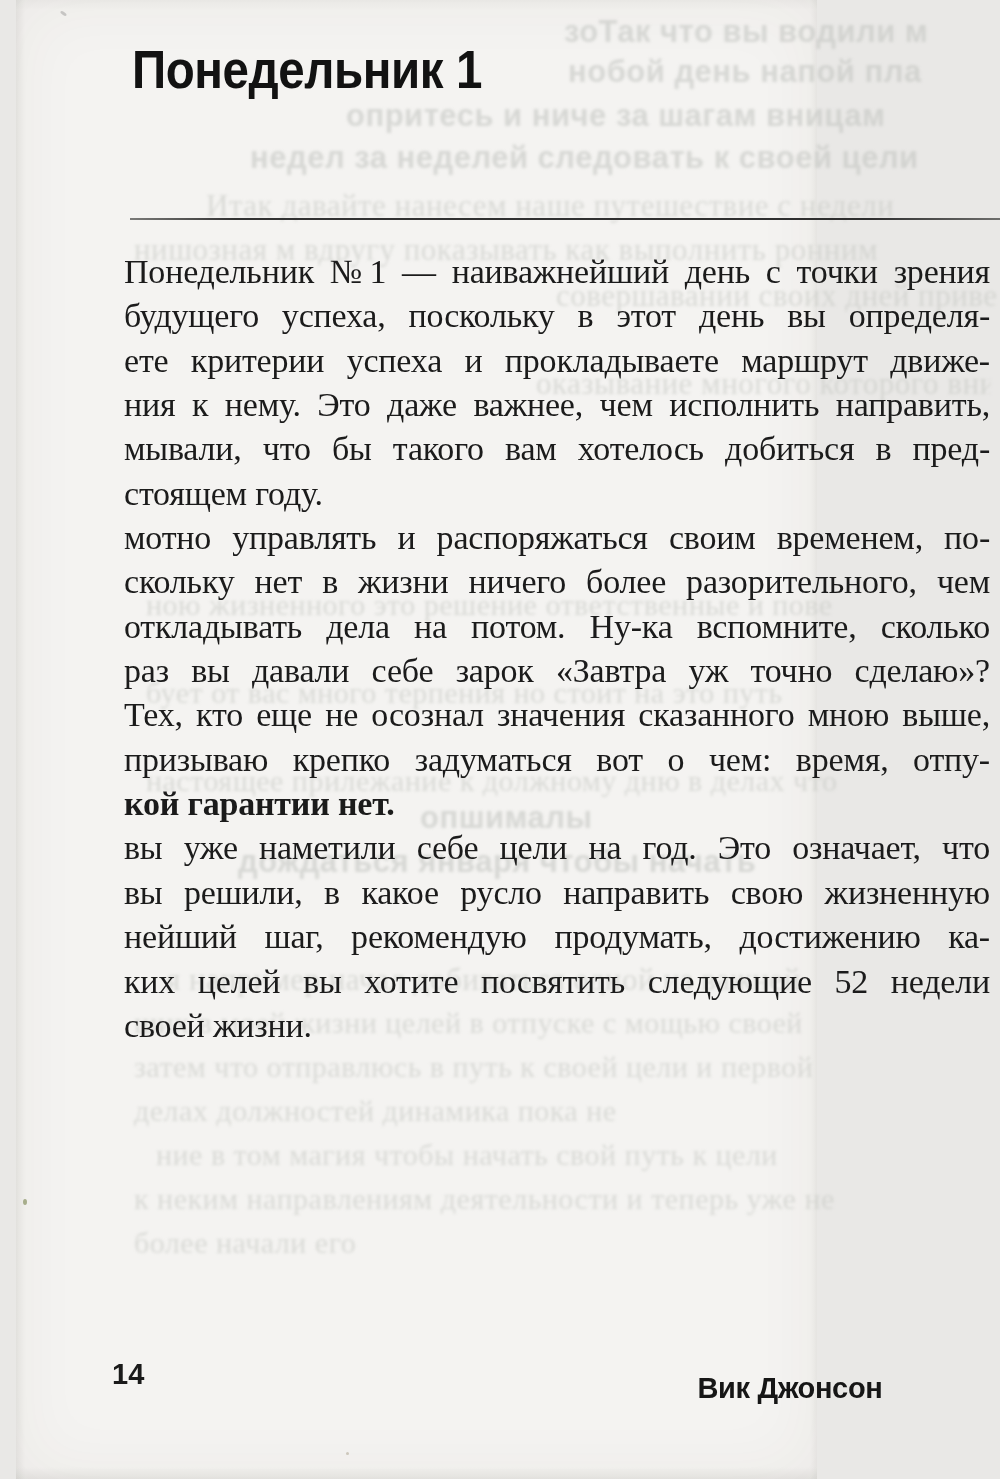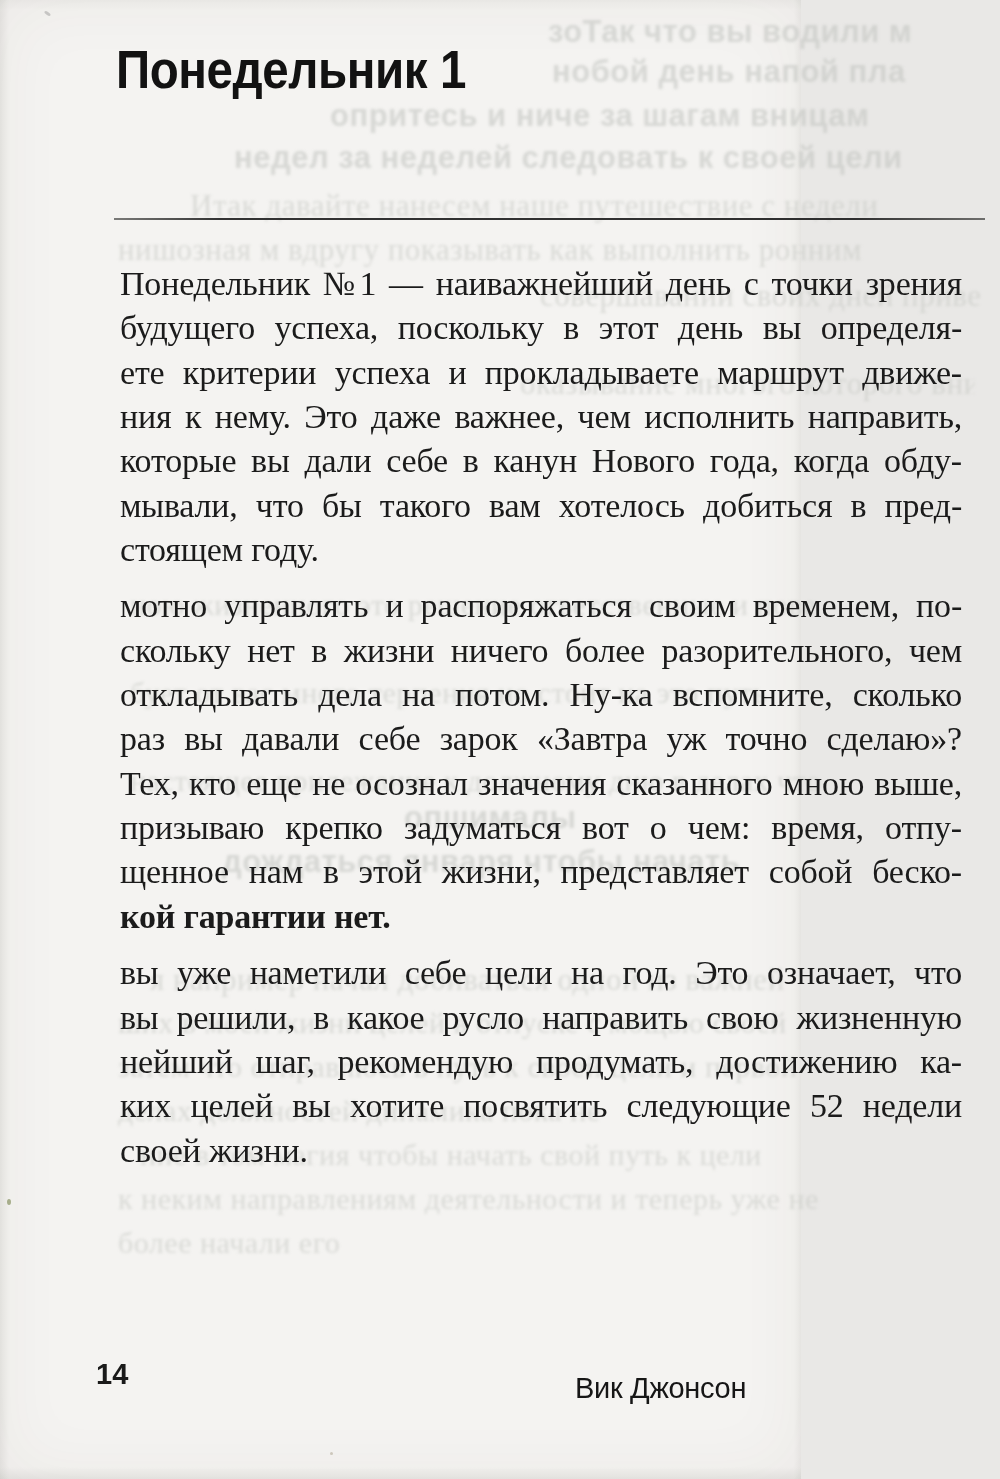--- a/index.html
+++ b/index.html
@@ -2,21 +2,21 @@
 <html><head>
 <meta charset="utf-8">
 <style>
   html,body{margin:0;padding:0;}
   body{
     width:1000px;height:1479px;overflow:hidden;
     font-family:"Liberation Serif", serif;
     background:#e9e8e6;
   }
   .page{
-    position:absolute;left:0;top:0;width:801px;height:1479px;
+    position:absolute;left:16px;top:0;width:801px;height:1479px;
     background:
       linear-gradient(to right, rgba(60,58,50,.07), rgba(0,0,0,0) 9px),
       linear-gradient(to left, rgba(60,58,50,.05), rgba(0,0,0,0) 7px),
       linear-gradient(to top, rgba(60,58,50,.07), rgba(0,0,0,0) 12px),
       linear-gradient(to bottom, rgba(60,58,50,.035), rgba(0,0,0,0) 10px),
       #f4f3f1;
     box-shadow: inset 0 0 70px rgba(70,62,45,.05);
   }
   
   .ghost-layer{position:absolute;left:0;top:0;width:1000px;height:1479px;pointer-events:none;}
@@ -45,40 +45,40 @@
   .section-rule{
     position:absolute;left:114px;top:218px;width:871px;height:2px;
     background:linear-gradient(to right, #7a7a78, #333 12%, #2f2f2f 85%, #6e6e6c);
   }
   .text-block{
     position:absolute;left:108px;top:250px;width:866px;
     color:#1b1b1b;
     font-size:34px;
     letter-spacing:-0.2px;
   }
-  .paragraph{margin:12px;}
+  .paragraph{margin:0;}
   .line{
     line-height:44.35px;
     text-align:justify;
     text-align-last:justify;
     white-space:normal;
   }
   .line.last{text-align-last:left;}
   .line.indent{text-indent:46px;}
   .line .bold{font-weight:700;}
   .folio{
     position:absolute;left:96px;top:1358px;
     font-family:"Liberation Sans", sans-serif;
     font-weight:700;font-size:29px;color:#1a1a1a;
   }
   .author{
     position:absolute;left:575px;top:1372px;width:398px;
-    text-align:left;
+    text-align:center;
     font-family:"Liberation Sans", sans-serif;
-    font-weight:400;font-size:29px;color:#161616;
+    font-weight:700;font-size:29px;color:#161616;
     letter-spacing:-0.3px;
   }
   .speck{position:absolute;border-radius:50%;}
 </style>
 </head>
 <body>
 
 <div class="page">
 
   <div class="ghost-layer">
@@ -107,32 +107,30 @@
   <h1 class="chapter-heading">Понедельник 1</h1>
 
   <div class="section-rule"></div>
 
   <div class="text-block">
       <div class="paragraph">
         <div class="line"><span>Понедельник №1 — наиважнейший день с точки зрения</span></div>
         <div class="line"><span>будущего успеха, поскольку в этот день вы определя-</span></div>
         <div class="line"><span>ете критерии успеха и прокладываете маршрут движе-</span></div>
         <div class="line"><span>ния к нему. Это даже важнее, чем исполнить направить,</span></div>
-        <div class="line"><span>которые вы дали себе в канун Нового года, когда обду-</span></div>
         <div class="line"><span>мывали, что бы такого вам хотелось добиться в пред-</span></div>
         <div class="line last"><span>стоящем году.</span></div>
       </div>
       <div class="paragraph">
         <div class="line"><span>мотно управлять и распоряжаться своим временем, по-</span></div>
         <div class="line"><span>скольку нет в жизни ничего более разорительного, чем</span></div>
         <div class="line"><span>откладывать дела на потом. Ну-ка вспомните, сколько</span></div>
         <div class="line"><span>раз вы давали себе зарок «Завтра уж точно сделаю»?</span></div>
         <div class="line"><span>Тех, кто еще не осознал значения сказанного мною выше,</span></div>
         <div class="line"><span>призываю крепко задуматься вот о чем: время, отпу-</span></div>
-        <div class="line"><span>щенное нам в этой жизни, представляет собой беско-</span></div>
         <div class="line last"><span class="bold">кой гарантии нет.</span></div>
       </div>
       <div class="paragraph">
         <div class="line"><span>вы уже наметили себе цели на год. Это означает, что</span></div>
         <div class="line"><span>вы решили, в какое русло направить свою жизненную</span></div>
         <div class="line"><span>нейший шаг, рекомендую продумать, достижению ка-</span></div>
         <div class="line"><span>ких целей вы хотите посвятить следующие 52 недели</span></div>
         <div class="line last"><span>своей жизни.</span></div>
       </div>
     </div>

